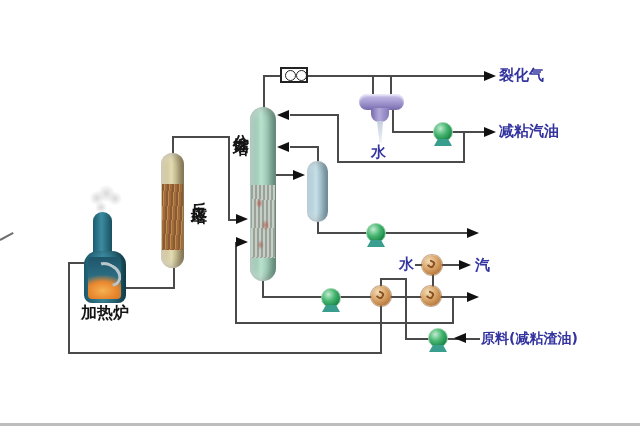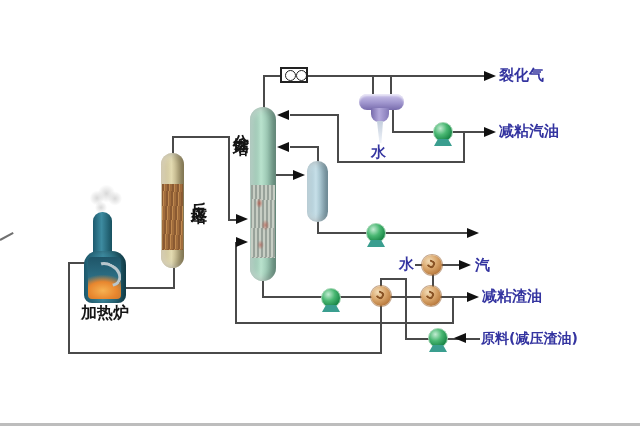--- a/index.html
+++ b/index.html
@@ -188,18 +188,17 @@
 
   <div class="lbl blk" style="left:81px;top:303px;">加热炉</div>
   <div class="lbl blk vtext" style="left:188px;top:189px;">反应塔</div>
   <div class="lbl blk vtext" style="left:230px;top:121px;">分馏塔</div>
   <div class="lbl navy" style="left:371px;top:143px;">水</div>
   <div class="lbl navy" style="left:399px;top:255px;">水</div>
 
   <div class="lbl navy" style="left:499px;top:66px;">裂化气</div>
   <div class="lbl navy" style="left:499px;top:122px;">减粘汽油</div>
   <div class="lbl navy" style="left:475px;top:256px;">汽</div>
-  <div class="lbl navy" style="left:482px;top:287px;">减粘渣油</div>
-  <div class="lbl navy" style="left:481px;top:330px;font-size:14px;">原料(减压渣油)</div>
+  <div class="lbl navy" style="left:481px;top:330px;font-size:14px;">原料(减粘渣油)</div>
 
 
   <div class="botline"></div>
 </div>
 
 </body></html>

